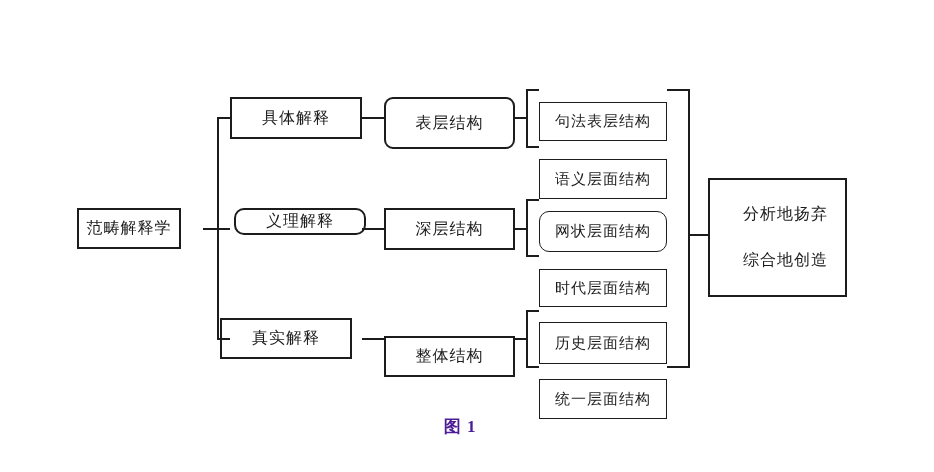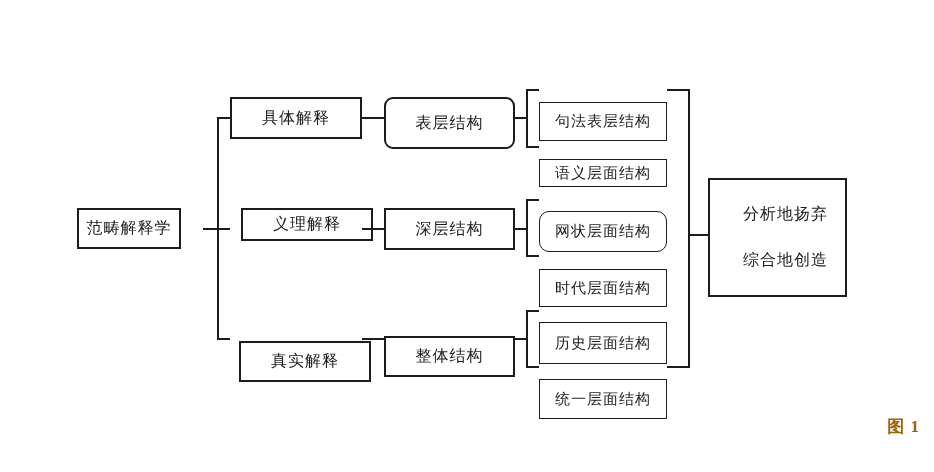--- a/index.html
+++ b/index.html
@@ -40,44 +40,44 @@
   }
   .line {
     position: absolute;
     background: #1c1c1c;
   }
   .caption {
     position: absolute;
     left: 0;
     top: 415px;
     width: 920px;
-    text-align: right;
+    text-align: center;
     font-size: 17px;
     font-weight: bold;
-    color: #a16207;
+    color: #4c1d95;
     letter-spacing: 1px;
   }
 </style>
 </head>
 <body>
 
 <div class="canvas">
 
   <div class="node" style="left:77px; top:208px; width:104px; height:41px;">范畴解释学</div>
 
   <div class="node" style="left:230px; top:97px; width:132px; height:42px;">具体解释</div>
-  <div class="node" style="left:241px; top:208px; width:132px; height:33px;">义理解释</div>
-  <div class="node" style="left:239px; top:318px; width:132px; height:41px;margin-top:23px;">真实解释</div>
+  <div class="node" style="left:234px; top:208px; width:132px; height:27px;border-radius:10px;">义理解释</div>
+  <div class="node" style="left:220px; top:318px; width:132px; height:41px;">真实解释</div>
 
   <div class="node" style="left:384px; top:97px; width:131px; height:52px;border-radius:9px;">表层结构</div>
   <div class="node" style="left:384px; top:208px; width:131px; height:42px;">深层结构</div>
   <div class="node" style="left:384px; top:318px; width:131px; height:41px;margin-top:18px;">整体结构</div>
 
   <div class="node sub" style="left:539px; top:70px; width:128px; height:39px;">句法表层结构</div>
-  <div class="node sub" style="left:539px; top:127px; width:128px; height:28px;">语义层面结构</div>
+  <div class="node sub" style="left:539px; top:127px; width:128px; height:40px;">语义层面结构</div>
   <div class="node sub" style="left:539px; top:179px; width:128px; height:41px;border-radius:10px;">网状层面结构</div>
   <div class="node sub" style="left:539px; top:237px; width:128px; height:38px;">时代层面结构</div>
   <div class="node sub" style="left:539px; top:290px; width:128px; height:42px;">历史层面结构</div>
   <div class="node sub" style="left:539px; top:347px; width:128px; height:40px;">统一层面结构</div>
 
   <div class="node result" style="left:708px; top:178px; width:139px; height:119px;padding-left:16px;">
     <span>分析地扬弃</span>
     <span>综合地创造</span>
   </div>
 

